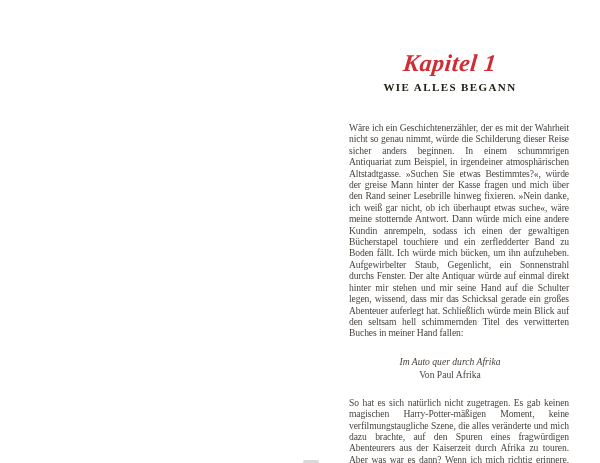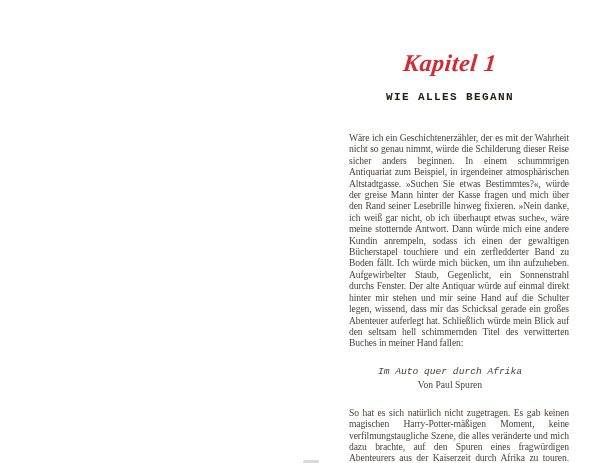--- a/index.html
+++ b/index.html
@@ -23,43 +23,43 @@
   .kapitel {
     font-family: "Liberation Serif", serif;
     font-style: italic;
     font-weight: bold;
     font-size: 24px;
     line-height: 26px;
     letter-spacing: 0.5px;
     transform: skewX(-6deg);
   }
   .chapter-title {
-    font-family: Liberation Mono, monospace;
+    font-family: Liberation Serif, serif;
     font-size: 11px;
     font-weight: bold;
     letter-spacing: 1.4px;
     color: #232019;
-    margin-top: 15px;
+    margin-top: 5px;
   }
   .body-text { margin-top: 29px; }
   .body-text p {
     margin: 16px;
     font-size: 9.6px;
     line-height: 11.4px;
     text-align: justify;
     color: #49433d;
     letter-spacing: -0.1px;
   }
   .book-block {
     margin: 9px 0 12px 0;
     font-size: 9.6px;
     line-height: 13px;
     color: #49433d;
   }
-  .book-title { font-style: italic; font-family: Liberation Mono, monospace; }
+  .book-title { font-style: italic; }
   .page-number {
     margin-top: 16px;
     font-family: Liberation Serif, serif;
     font-size: 9px;
     font-weight: bold;
   }
   .bottom-indicator {
     position: absolute;
     left: 303px; bottom: 0;
     width: 16px; height: 3px;
@@ -77,21 +77,21 @@
     <div class="kapitel centered" style="color: rgb(208, 44, 53);">Kapitel 1</div>
 
     <div class="chapter-title centered">WIE ALLES BEGANN</div>
 
     <div class="body-text">
 
       <p>Wäre ich ein Geschichtenerzähler, der es mit der Wahrheit nicht so genau nimmt, würde die Schilderung dieser Reise sicher anders beginnen. In einem schummrigen Antiquariat zum Beispiel, in irgendeiner atmosphärischen Altstadtgasse. »Suchen Sie etwas Bestimmtes?«, würde der greise Mann hinter der Kasse fragen und mich über den Rand seiner Lesebrille hinweg fixieren. »Nein danke, ich weiß gar nicht, ob ich überhaupt etwas suche«, wäre meine stotternde Antwort. Dann würde mich eine andere Kundin anrempeln, sodass ich einen der gewaltigen Bücherstapel touchiere und ein zerfledderter Band zu Boden fällt. Ich würde mich bücken, um ihn aufzuheben. Aufgewirbelter Staub, Gegenlicht, ein Sonnenstrahl durchs Fenster. Der alte Antiquar würde auf einmal direkt hinter mir stehen und mir seine Hand auf die Schulter legen, wissend, dass mir das Schicksal gerade ein großes Abenteuer auferlegt hat. Schließlich würde mein Blick auf den seltsam hell schimmernden Titel des verwitterten Buches in meiner Hand fallen:</p>
 
       <div class="book-block centered">
         <div class="book-title">Im Auto quer durch Afrika</div>
-        <div class="book-author">Von Paul Spuren</div>
+        <div class="book-author">Von Paul Afrika</div>
       </div>
 
       <p>So hat es sich natürlich nicht zugetragen. Es gab keinen magischen Harry-Potter-mäßigen Moment, keine verfilmungstaugliche Szene, die alles veränderte und mich dazu brachte, auf den Spuren eines fragwürdigen Abenteurers aus der Kaiserzeit durch Afrika zu touren. Aber was war es dann? Wenn ich mich richtig erinnere, ging</p>
 
     </div>
 
     <div class="page-number centered" style="color: rgb(208, 44, 53);">15</div>
 
   </div>
 

